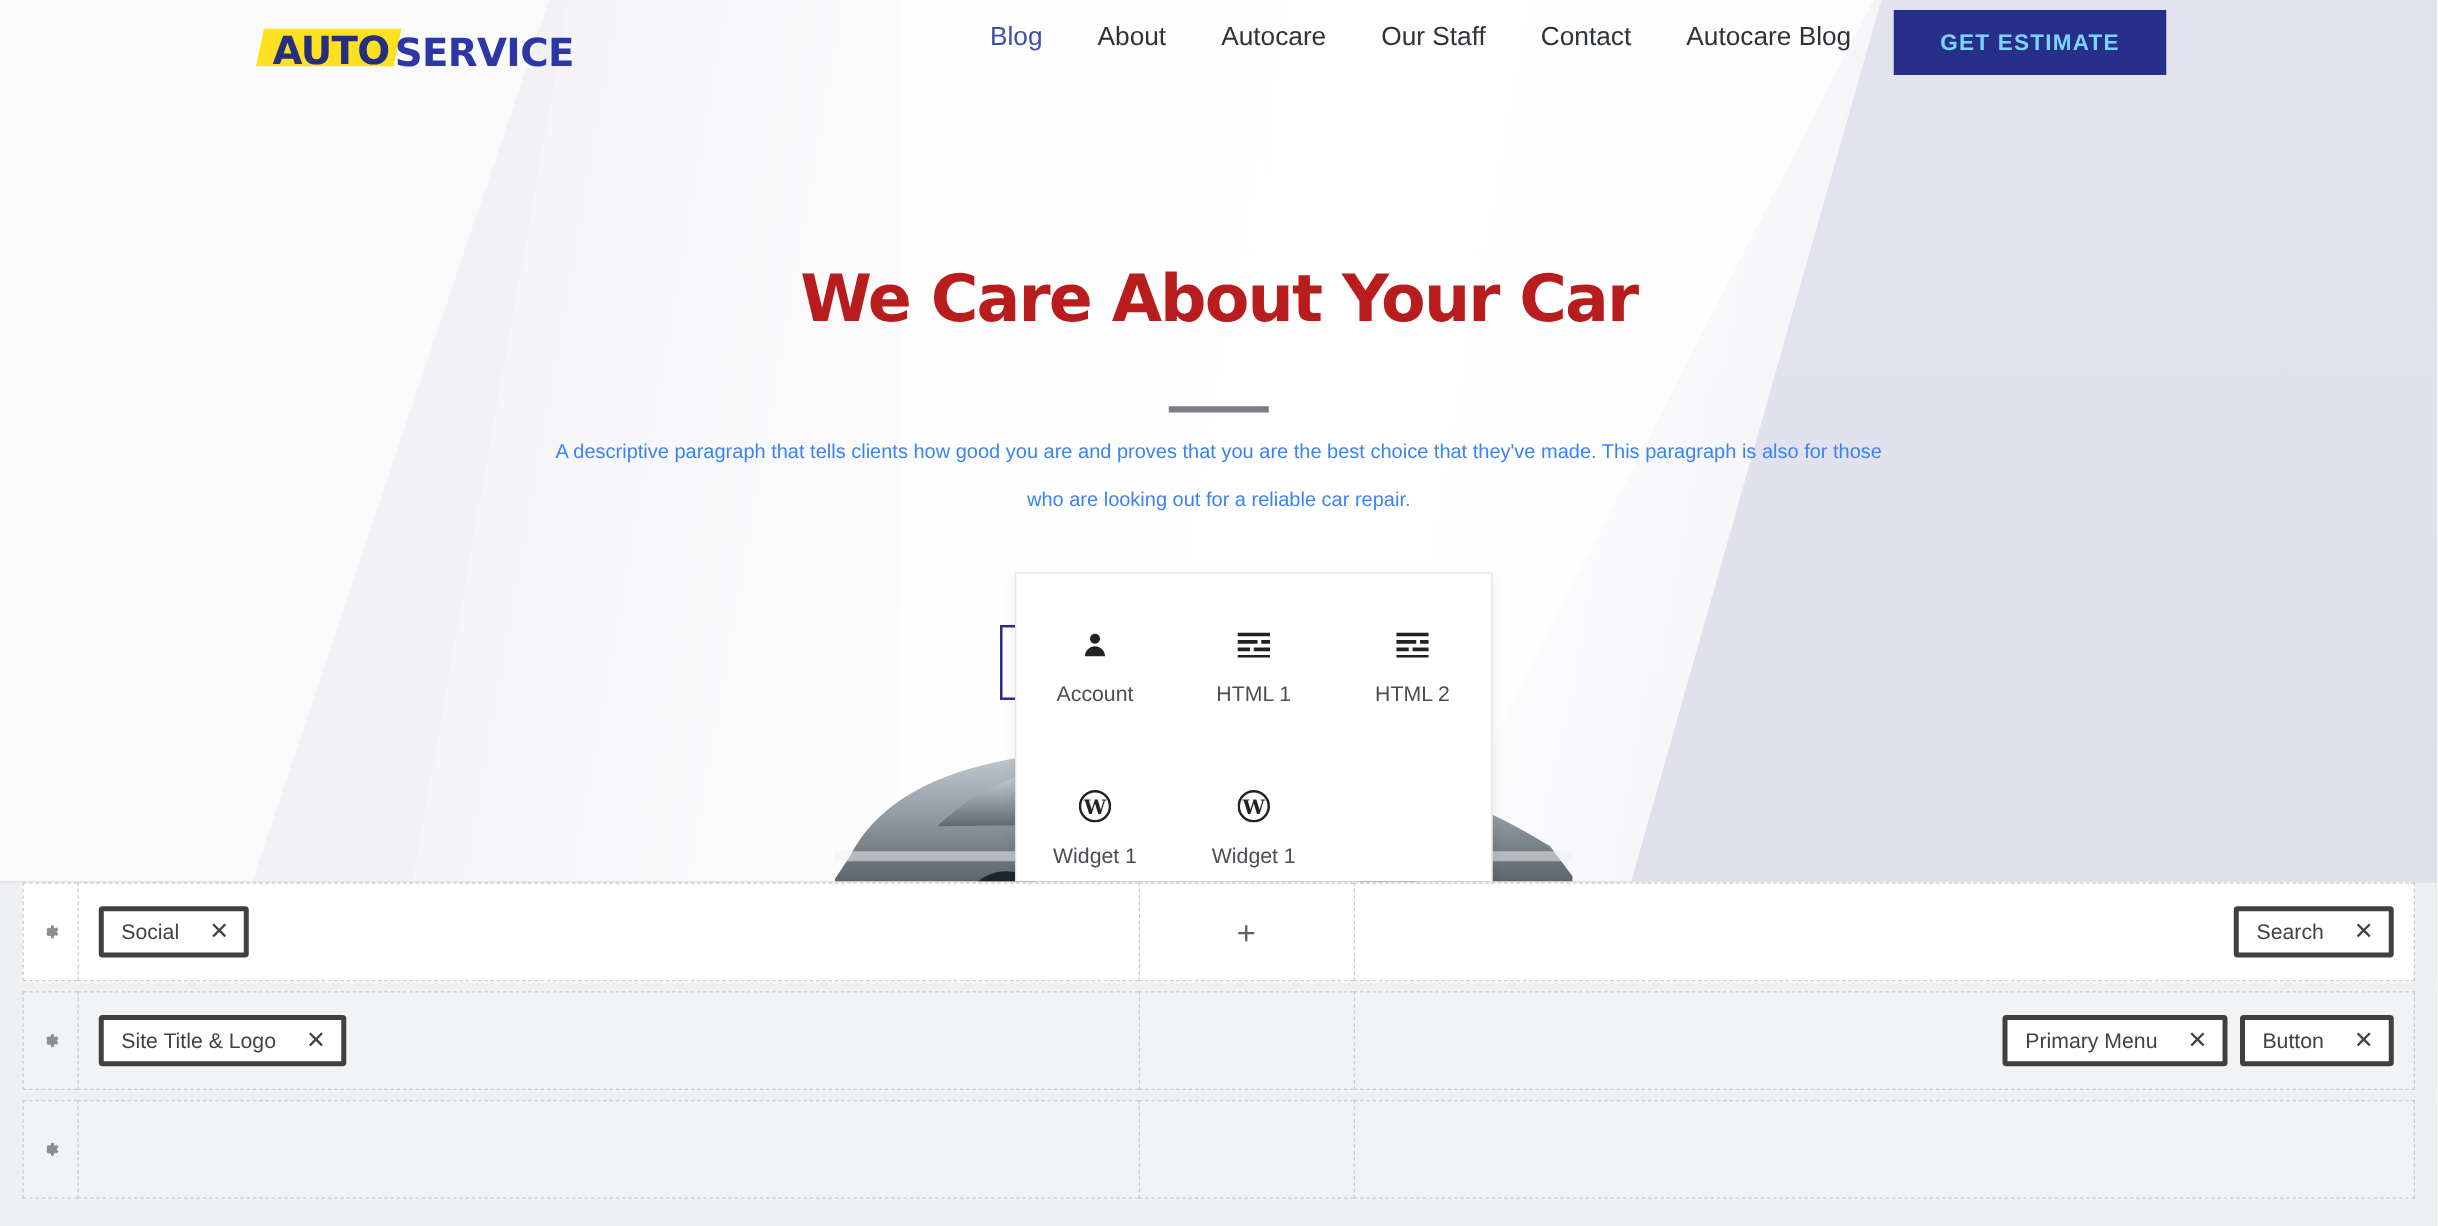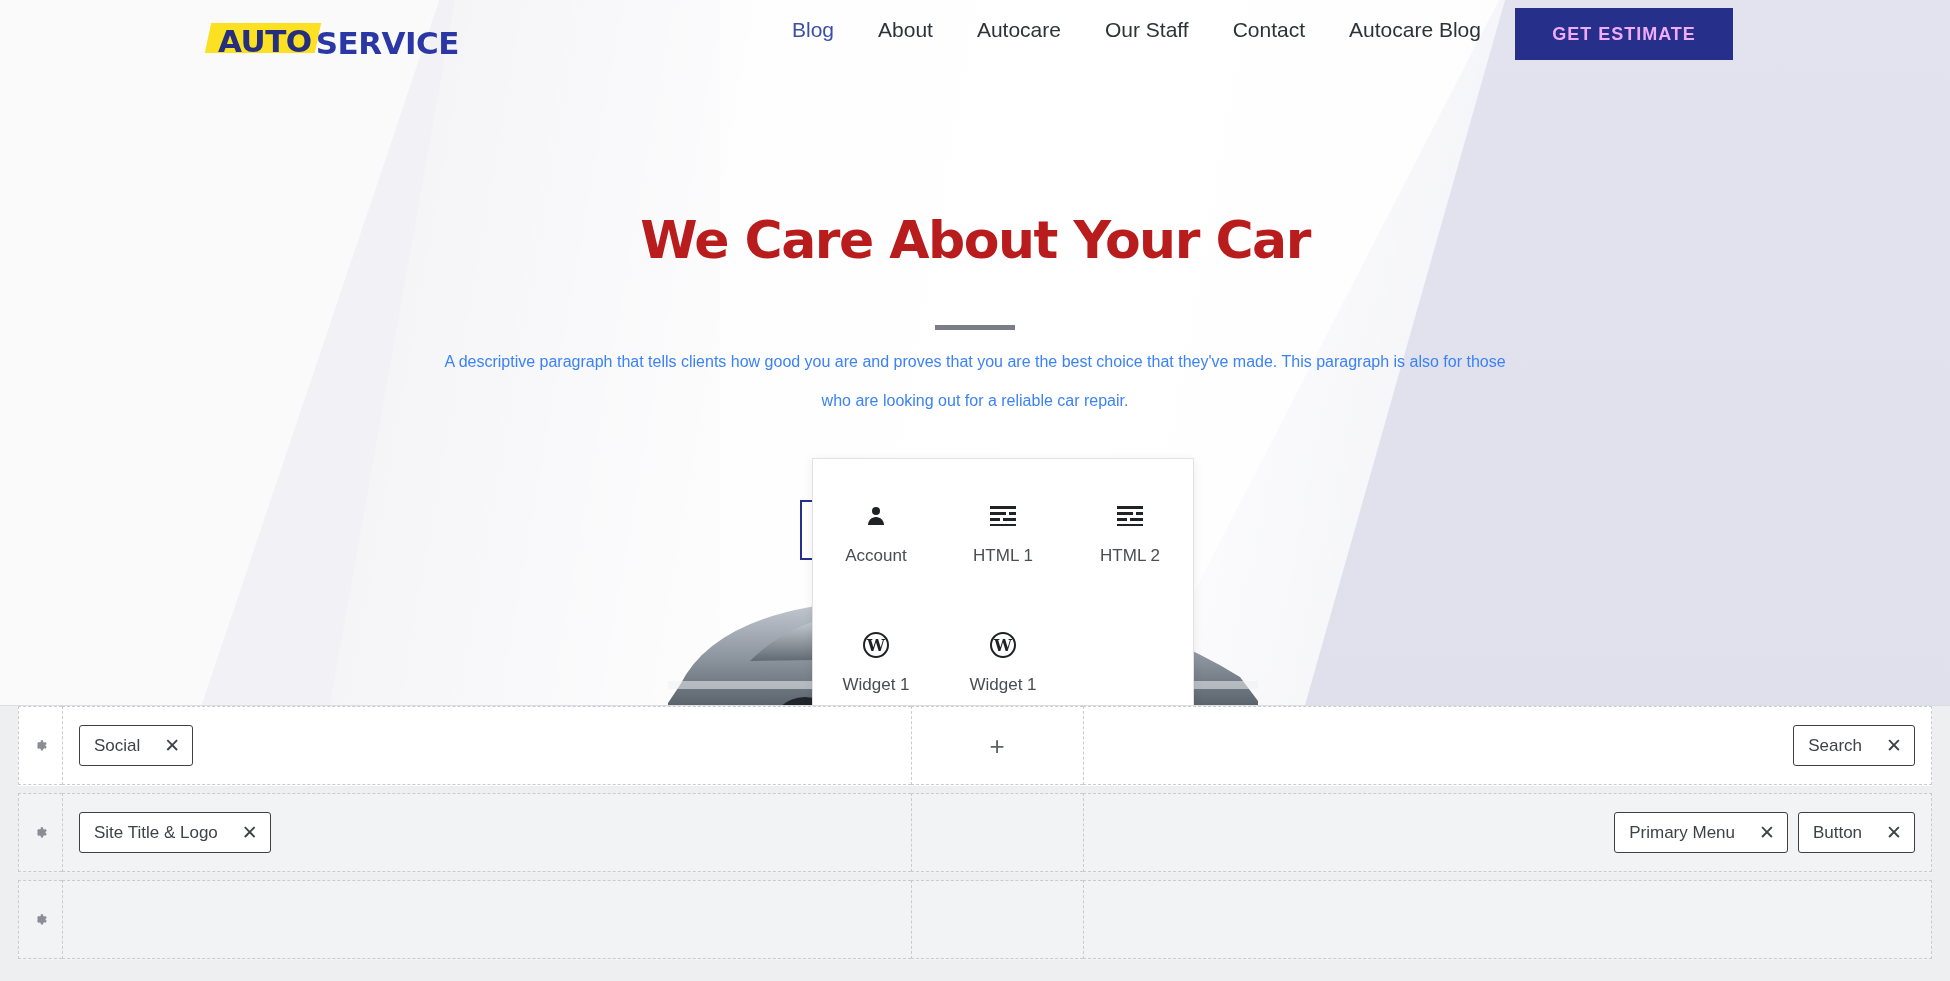--- a/index.html
+++ b/index.html
@@ -112,21 +112,21 @@
   }
   .nav-item.active { color: #3b4fa6; }
 
   .btn-estimate {
     position: absolute;
     left: 1515px;
     top: 8px;
     width: 218px;
     height: 52px;
     background: #26308b;
-    color: #f0abfc;
+    color: #7dd3fc;
     font-size: 18px;
     font-weight: bold;
     letter-spacing: 1px;
     display: flex;
     align-items: center;
     justify-content: center;
     cursor: pointer;
     border: none;
     font-family: "Liberation Sans", sans-serif;
   }
@@ -272,21 +272,21 @@
   }
   .cell:last-child { border-right: 1px dashed #c9cbd0; }
   .cell.cell-center { justify-content: center; flex: 0 0 172px; }
   .cell.cell-right  { justify-content: flex-end; }
   .cell.cell-left   { justify-content: flex-start; }
 
   .chip {
     height: 41px;
     min-width: 76px;
     background: #ffffff;
-    border: 1px solid #404040;
+    border: 4px solid #404040;
     border-radius: 3px;
     display: inline-flex;
     align-items: center;
     justify-content: space-between;
     padding: 0 12px 0 14px;
     gap: 24px;
     font-size: 17px;
     color: #3f4247;
     cursor: pointer;
     margin-right: 10px;

